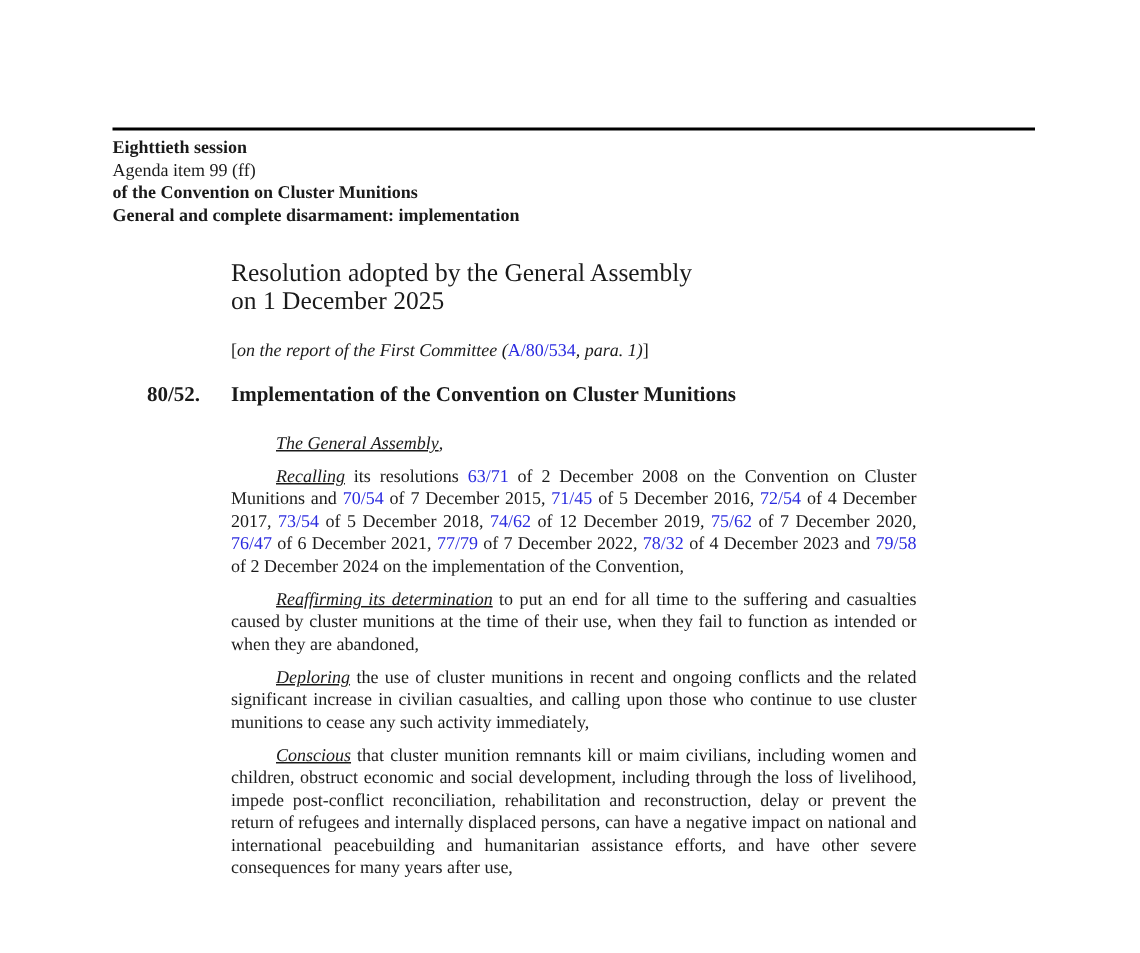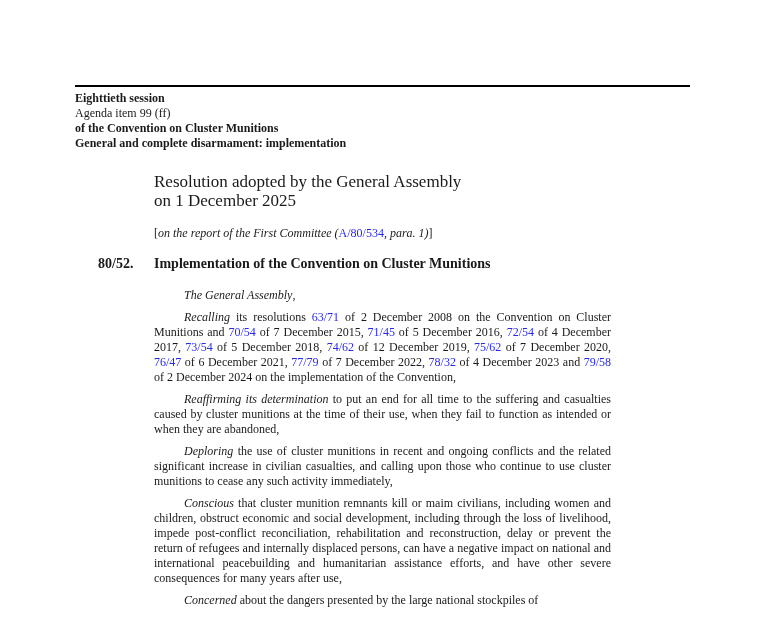--- a/index.html
+++ b/index.html
@@ -73,21 +73,21 @@
       line-height: 15px;
     }
     .body-text p {
       margin: 0 0 7px 0;
       text-align: justify;
       text-indent: 30px;
     }
     .body-text p.opening {
       margin-bottom: 7px;
     }
-    .body-text i { font-style: italic; }
+    .body-text i { font-style: italic; text-decoration: underline; }
   </style>
 </head>
 <body>
 
 <div class="rule"></div>
 
 <div class="header-block">
   <div class="bold">Eighttieth session</div>
   <div>Agenda item 99 (ff)</div>
   <div class="bold">of the Convention on Cluster Munitions</div>
@@ -109,14 +109,13 @@
   <p class="opening"><i>The General Assembly</i><span>,</span></p>
 
   <p><i>Recalling</i><span> its resolutions </span><a class="doclink">63/71</a><span> of 2 December 2008 on the Convention on Cluster Munitions and </span><a class="doclink">70/54</a><span> of 7 December 2015, </span><a class="doclink">71/45</a><span> of 5 December 2016, </span><a class="doclink">72/54</a><span> of 4 December 2017, </span><a class="doclink">73/54</a><span> of 5 December 2018, </span><a class="doclink">74/62</a><span> of 12 December 2019, </span><a class="doclink">75/62</a><span> of 7 December 2020, </span><a class="doclink">76/47</a><span> of 6 December 2021, </span><a class="doclink">77/79</a><span> of 7 December 2022, </span><a class="doclink">78/32</a><span> of 4 December 2023 and </span><a class="doclink">79/58</a><span> of 2 December 2024 on the implementation of the Convention,</span></p>
 
   <p><i>Reaffirming its determination</i><span> to put an end for all time to the suffering and casualties caused by cluster munitions at the time of their use, when they fail to function as intended or when they are abandoned,</span></p>
 
   <p><i>Deploring</i><span> the use of cluster munitions in recent and ongoing conflicts and the related significant increase in civilian casualties, and calling upon those who continue to use cluster munitions to cease any such activity immediately,</span></p>
 
   <p><i>Conscious</i><span> that cluster munition remnants kill or maim civilians, including women and children, obstruct economic and social development, including through the loss of livelihood, impede post-conflict reconciliation, rehabilitation and reconstruction, delay or prevent the return of refugees and internally displaced persons, can have a negative impact on national and international peacebuilding and humanitarian assistance efforts, and have other severe consequences for many years after use,</span></p>
 
-  <p><i>Concerned</i><span> about the dangers presented by the large national stockpiles of</span></p>
 </div>
 
 </body></html>

